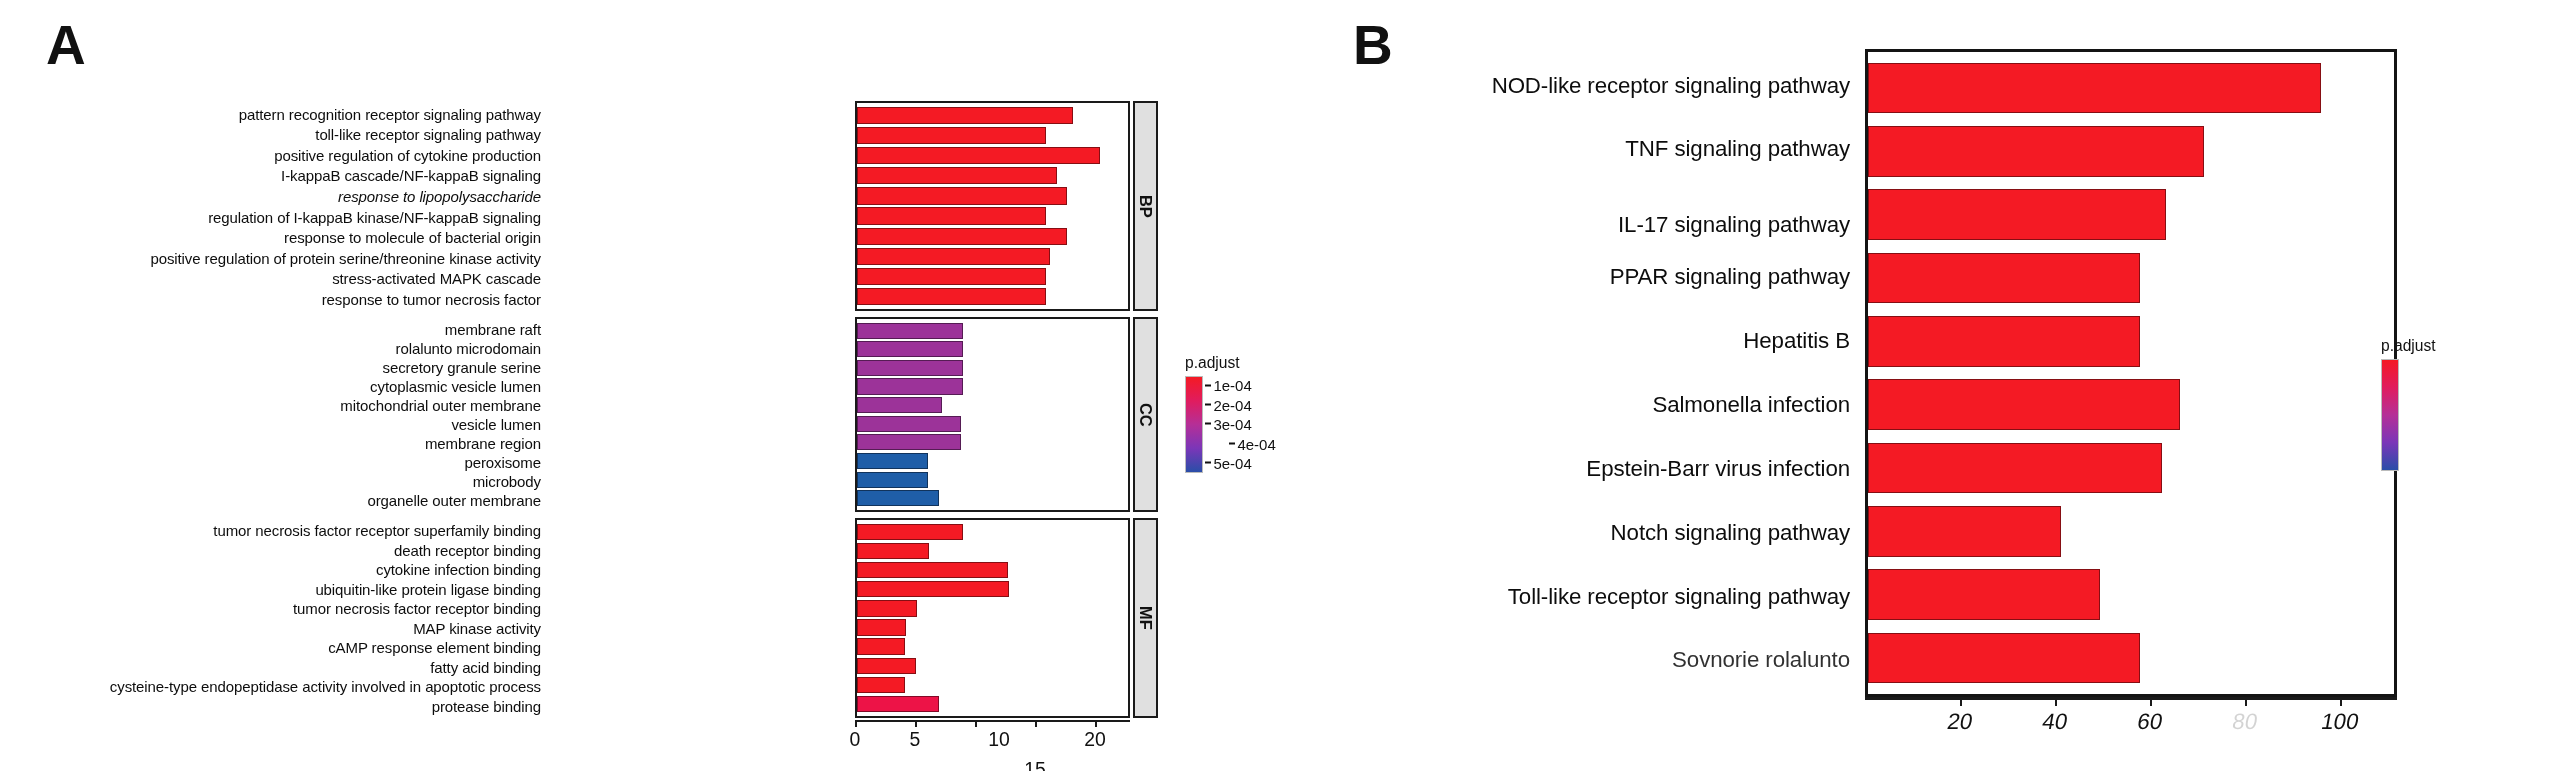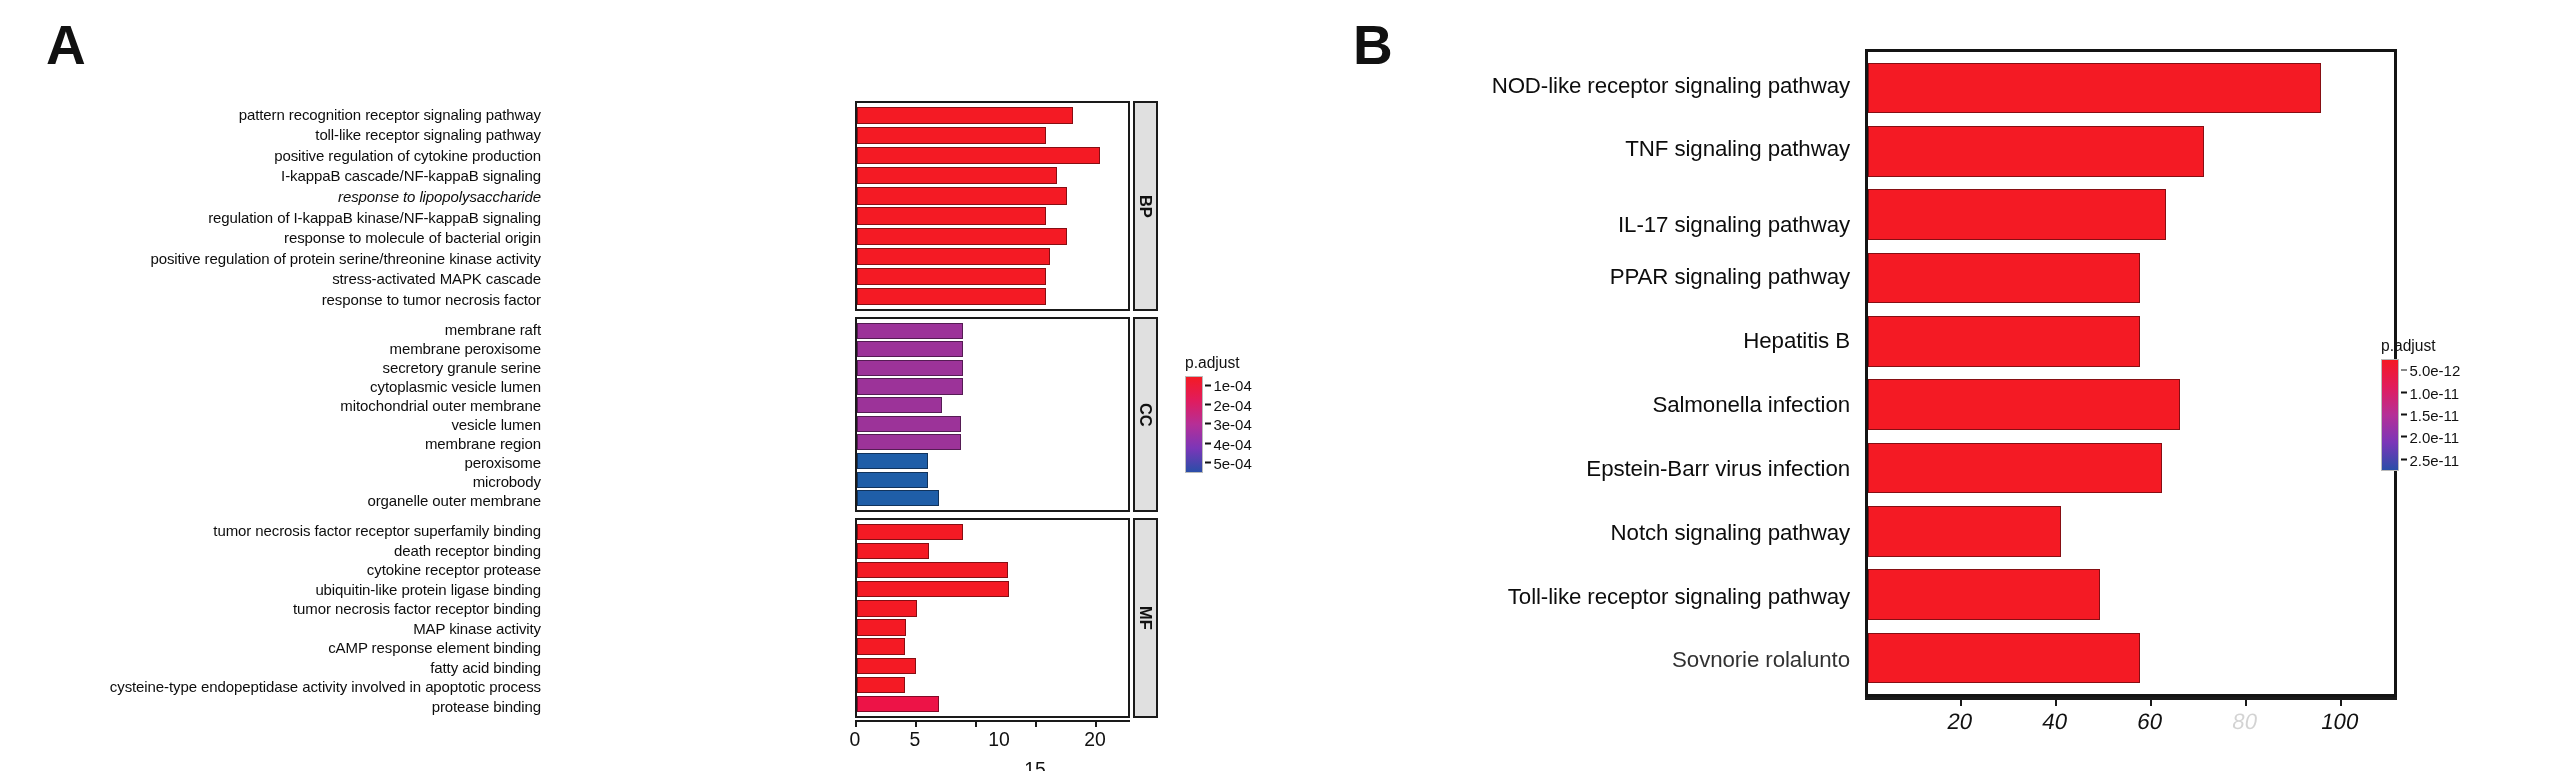--- a/index.html
+++ b/index.html
@@ -204,32 +204,32 @@
       <div class="cat-label" style="right: 457px; top: 134px;">toll-like receptor signaling pathway</div>
       <div class="cat-label" style="right: 457px; top: 155px;">positive regulation of cytokine production</div>
       <div class="cat-label" style="right: 457px; top: 175px;">I-kappaB cascade/NF-kappaB signaling</div>
       <div class="cat-label" style="right: 457px; top: 196px; font-style: italic;">response to lipopolysaccharide</div>
       <div class="cat-label" style="right: 457px; top: 217px;">regulation of I-kappaB kinase/NF-kappaB signaling</div>
       <div class="cat-label" style="right: 457px; top: 237px;">response to molecule of bacterial origin</div>
       <div class="cat-label" style="right: 457px; top: 258px;">positive regulation of protein serine/threonine kinase activity</div>
       <div class="cat-label" style="right: 457px; top: 278px;">stress-activated MAPK cascade</div>
       <div class="cat-label" style="right: 457px; top: 299px;">response to tumor necrosis factor</div>
       <div class="cat-label" style="right: 457px; top: 329px;">membrane raft</div>
-      <div class="cat-label" style="right: 457px; top: 348px;">membrane peroxisome</div>
+      <div class="cat-label" style="right: 457px; top: 348px;">rolalunto microdomain</div>
       <div class="cat-label" style="right: 457px; top: 367px;">secretory granule serine</div>
       <div class="cat-label" style="right: 457px; top: 386px;">cytoplasmic vesicle lumen</div>
       <div class="cat-label" style="right: 457px; top: 405px;">mitochondrial outer membrane</div>
       <div class="cat-label" style="right: 457px; top: 424px;">vesicle lumen</div>
       <div class="cat-label" style="right: 457px; top: 443px;">membrane region</div>
       <div class="cat-label" style="right: 457px; top: 462px;">peroxisome</div>
       <div class="cat-label" style="right: 457px; top: 481px;">microbody</div>
       <div class="cat-label" style="right: 457px; top: 500px;">organelle outer membrane</div>
       <div class="cat-label" style="right: 457px; top: 530px;">tumor necrosis factor receptor superfamily binding</div>
       <div class="cat-label" style="right: 457px; top: 550px;">death receptor binding</div>
-      <div class="cat-label" style="right: 457px; top: 569px;">cytokine receptor protease</div>
+      <div class="cat-label" style="right: 457px; top: 569px;">cytokine infection binding</div>
       <div class="cat-label" style="right: 457px; top: 589px;">ubiquitin-like protein ligase binding</div>
       <div class="cat-label" style="right: 457px; top: 608px;">tumor necrosis factor receptor binding</div>
       <div class="cat-label" style="right: 457px; top: 628px;">MAP kinase activity</div>
       <div class="cat-label" style="right: 457px; top: 647px;">cAMP response element binding</div>
       <div class="cat-label" style="right: 457px; top: 667px;">fatty acid binding</div>
       <div class="cat-label" style="right: 457px; top: 686px;">cysteine-type endopeptidase activity involved in apoptotic process</div>
       <div class="cat-label" style="right: 457px; top: 706px;">protease binding</div>
     </div>
 
   <div class="legend" id="legend-a" style="left:1185px;top:354px;">
@@ -242,21 +242,21 @@
             <span>1e-04</span>
           </div>
           <div class="legend-tick" style="top: 29px;">
             <i></i>
             <span>2e-04</span>
           </div>
           <div class="legend-tick" style="top: 48px;">
             <i></i>
             <span>3e-04</span>
           </div>
-          <div class="legend-tick" style="top: 68px;">
+          <div class="legend-tick" style="top: 68px; padding-left: 24px;">
             <i></i>
             <span>4e-04</span>
           </div>
           <div class="legend-tick" style="top: 87px;">
             <i></i>
             <span>5e-04</span>
           </div>
         </div>
     </div>
   </div>
@@ -324,38 +324,16 @@
       <div class="tick" style="left: 380px; height: 9px;"></div>
       <div class="tick-label" style="left: 380px; top: 12px; transform: translateX(-50%) skewX(-10deg); opacity: 0.18;">80</div>
       <div class="tick" style="left: 475px; height: 9px;"></div>
       <div class="tick-label" style="left: 475px; top: 12px; transform: translateX(-50%) skewX(-10deg);">100</div>
     </div>
 
   <div class="legend" id="legend-b" style="left:1071px;top:337px;">
     <div class="legend-title">p.adjust</div>
     <div class="legend-body">
       <div class="colorbar" id="cbar-b" style="height: 112px; background: linear-gradient(rgb(244, 26, 36) 0%, rgb(224, 28, 94) 25%, rgb(181, 47, 151) 50%, rgb(123, 54, 184) 75%, rgb(42, 78, 168) 100%);"></div>
-      <div class="legend-ticks" id="cticks-b" style="height:112px;width:127px;">
-          <div class="legend-tick" style="top: 11.2px;">
-            <i></i>
-            <span>5.0e-12</span>
-          </div>
-          <div class="legend-tick" style="top: 34px;">
-            <i></i>
-            <span>1.0e-11</span>
-          </div>
-          <div class="legend-tick" style="top: 56px;">
-            <i></i>
-            <span>1.5e-11</span>
-          </div>
-          <div class="legend-tick" style="top: 78px;">
-            <i></i>
-            <span>2.0e-11</span>
-          </div>
-          <div class="legend-tick" style="top: 101px;">
-            <i></i>
-            <span>2.5e-11</span>
-          </div>
-        </div>
     </div>
   </div>
 </div>
 
 
 </body></html>

